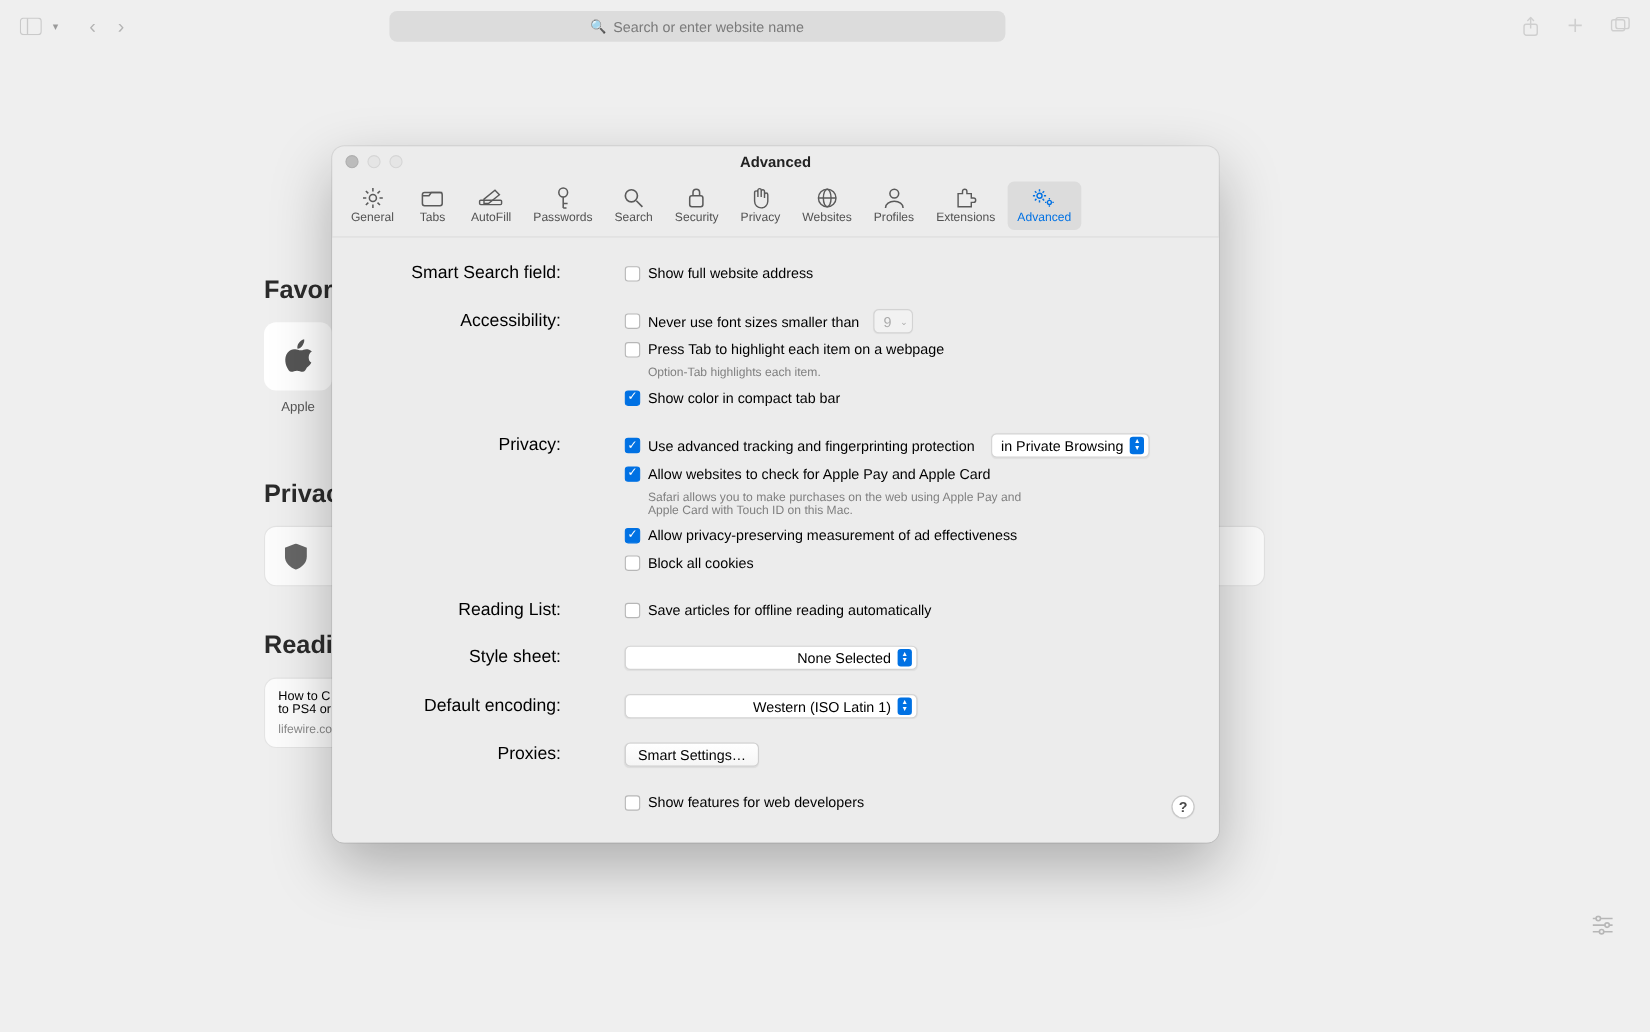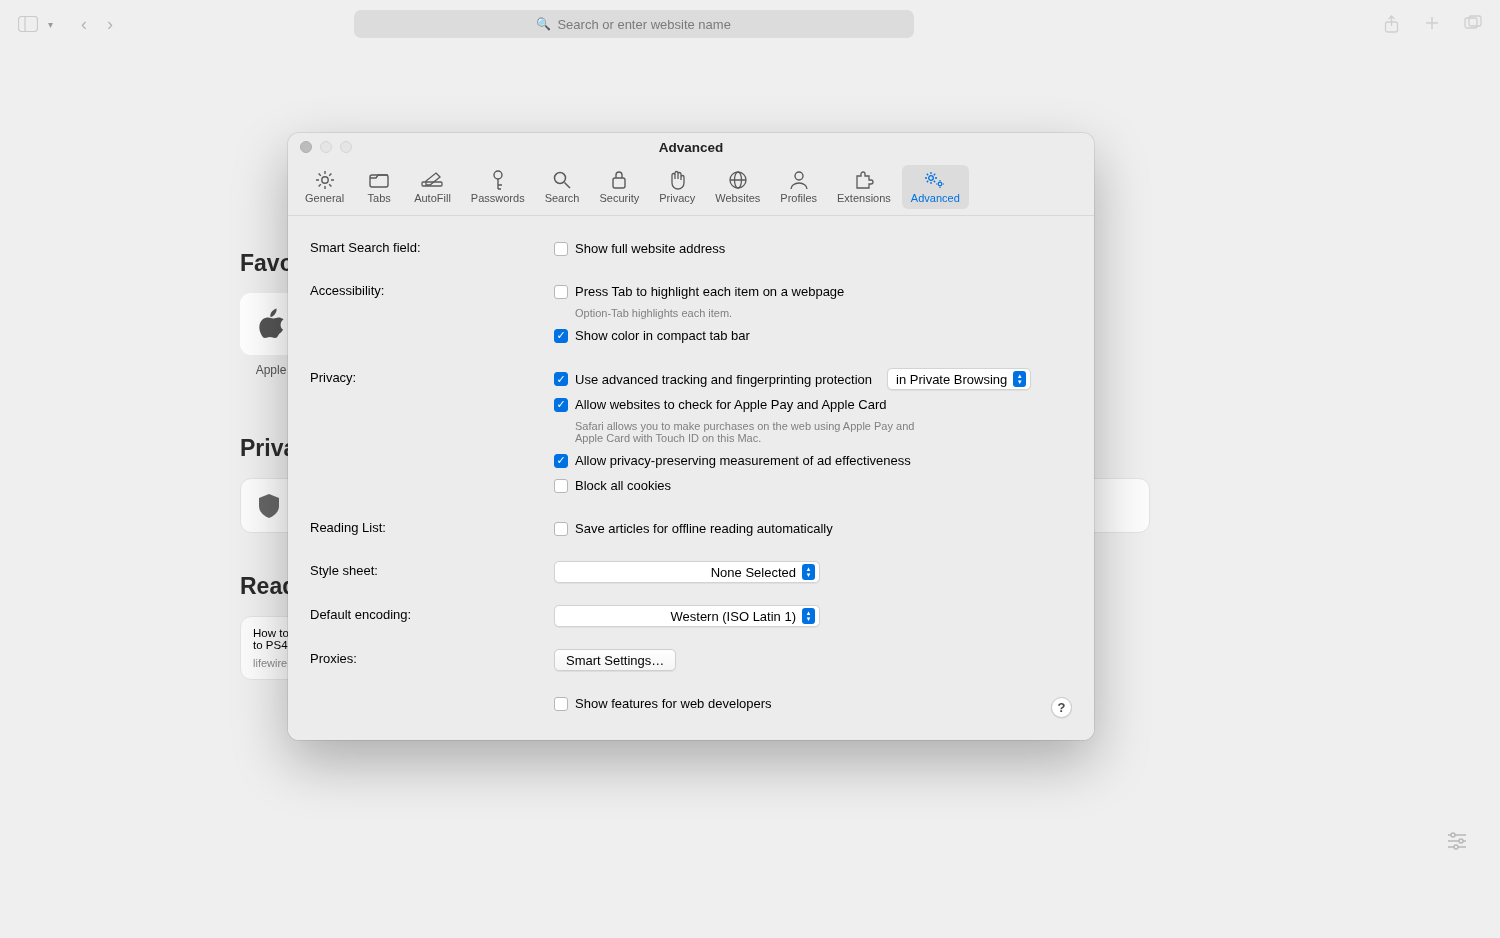--- a/index.html
+++ b/index.html
@@ -75,21 +75,21 @@
   border: 1px solid #e4e4e4;
   border-radius: 11px;
   padding: 10px 12px;
   font-size: 11.5px;
 }
 .bg-reading-sub { color: #8a8a8a; margin-top: 6px; font-size: 11px; }
 
 
 .prefs-window {
   position: absolute;
-  left: 288px;
+  left: 302px;
   top: 133px;
   width: 806px;
   background: #ececec;
   border-radius: 11px;
   box-shadow: 0 22px 55px rgba(0,0,0,0.28), 0 0 0 1px rgba(0,0,0,0.08);
   overflow: hidden;
 }
 .prefs-titlebar {
   height: 28px;
   display: flex;
@@ -135,24 +135,24 @@
   background: #ececec;
   position: relative;
 }
 .form-row {
   display: flex;
   align-items: flex-start;
   margin-bottom: 4px;
 }
 .form-label {
   width: 196px;
-  text-align: left;
+  text-align: right;
   padding-right: 10px;
   padding-top: 2px;
-  font-size: 13px;
+  font-size: 16px;
   color: #000;
 }
 .form-controls {
   flex: 1;
   display: flex;
   flex-direction: column;
   gap: 4px;
   margin-left: 48px;
 }
 .checkbox-row {
@@ -473,20 +473,28 @@
       </div>
     </div>
 
     <div class="section-gap"></div>
 
     <div class="form-row">
       <div class="form-label">Accessibility:</div>
       <div class="form-controls">
         <div class="checkbox-row">
           <span class="cbox"></span>
+          <span>Never use font sizes smaller than</span>
+          <span class="select-pill disabled" style="margin-left:6px; min-width:36px; justify-content:space-between">
+            <span>9</span>
+            <span style="font-size:8px;color:#aaa">⌄</span>
+          </span>
+        </div>
+        <div class="checkbox-row">
+          <span class="cbox"></span>
           <span>Press Tab to highlight each item on a webpage</span>
         </div>
         <div class="hint">Option-Tab highlights each item.</div>
         <div class="checkbox-row">
           <span class="cbox checked"></span>
           <span>Show color in compact tab bar</span>
         </div>
       </div>
     </div>
 

